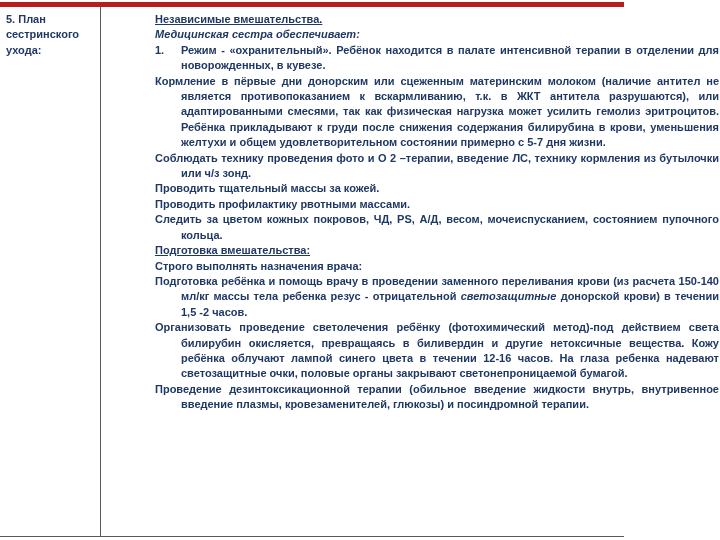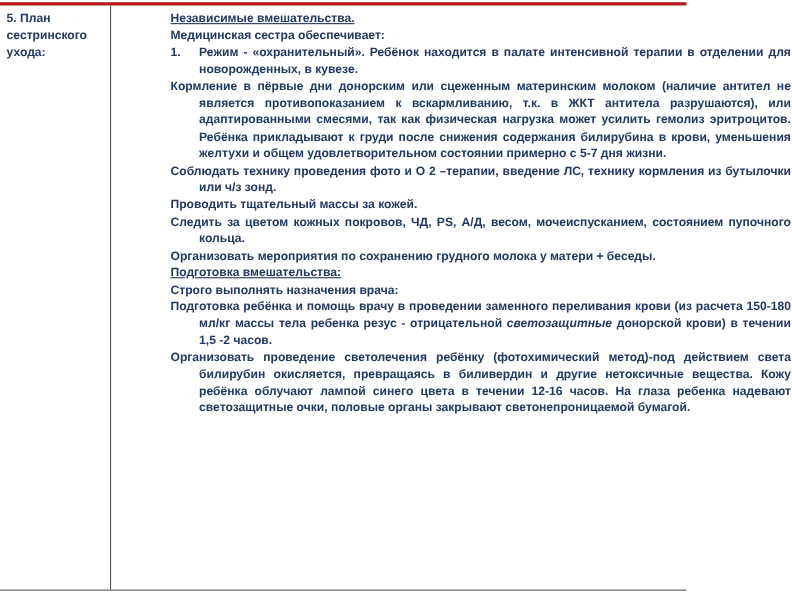--- a/index.html
+++ b/index.html
@@ -18,21 +18,21 @@
     color: #1f3864;
     font-size: 11px;
     line-height: 15.4px;
   }
   .table {
     position: absolute;
     top: 2px;
     left: 0;
     width: 624px;
     height: 535px;
-    border-top: 3px solid #b91c1c;
+    border-top: 5px solid #b91c1c;
     border-bottom: 1px solid #5a5a5a;
     box-sizing: border-box;
   }
   .cell {
     position: absolute;
     top: 0;
     bottom: 0;
     box-sizing: border-box;
   }
   .cell-left {
@@ -66,20 +66,21 @@
   }
   .para.numbered .num {
     position: absolute;
     left: 0;
     top: 0;
   }
   .para.underline {
     text-decoration: underline;
   }
   .para.italic {
+    font-style: italic;
   }
   .run-italic {
     font-style: italic;
   }
   .plan-label {
     text-align: left;
   }
 </style>
 </head>
 <body>
@@ -90,23 +91,24 @@
       <div class="plan-label">5. План сестринского ухода:</div>
     </div>
     <div class="cell cell-right">
       <div id="paragraphs">
           <div class="para underline"><span>Независимые вмешательства.</span></div>
           <div class="para italic"><span>Медицинская сестра обеспечивает:</span></div>
           <div class="para numbered"><span class="num">1.</span><span>Режим - «охранительный». Ребёнок находится в палате интенсивной терапии в отделении для новорожденных, в кувезе.</span></div>
           <div class="para hanging"><span>Кормление в пёрвые дни донорским или сцеженным материнским молоком (наличие антител не является противопоказанием к вскармливанию, т.к. в ЖКТ антитела разрушаются), или адаптированными смесями, так как физическая нагрузка может усилить гемолиз эритроцитов. Ребёнка прикладывают к груди после снижения содержания билирубина в крови, уменьшения желтухи и общем удовлетворительном состоянии примерно с 5-7 дня жизни.</span></div>
           <div class="para hanging"><span>Соблюдать технику проведения фото и О 2 –терапии, введение ЛС, технику кормления из бутылочки или ч/з зонд.</span></div>
           <div class="para hanging"><span>Проводить тщательный массы за кожей.</span></div>
+          <div class="para hanging"><span>Проводить профилактику рвотными массами.</span></div>
           <div class="para hanging"><span>Следить за цветом кожных покровов, ЧД, PS, А/Д, весом, мочеиспусканием, состоянием пупочного кольца.</span></div>
-          <div class="para hanging"><span>Организовать мероприятия по сохранению грудного молока у матери + беседы.</span></div>
           <div class="para underline"><span>Подготовка вмешательства:</span></div>
           <div class="para"><span>Строго выполнять назначения врача:</span></div>
-          <div class="para hanging"><span>Подготовка ребёнка и помощь врачу в проведении заменного переливания крови (из расчета 150-180 мл/кг массы тела ребенка резус - отрицательной </span><span class="run-italic">светозащитные</span><span> донорской крови) в течении 1,5 -2 часов.</span></div>
+          <div class="para hanging"><span>Подготовка ребёнка и помощь врачу в проведении заменного переливания крови (из расчета 150-140 мл/кг массы тела ребенка резус - отрицательной </span><span class="run-italic">светозащитные</span><span> донорской крови) в течении 1,5 -2 часов.</span></div>
           <div class="para hanging"><span>Организовать проведение светолечения ребёнку (фотохимический метод)-под действием света билирубин окисляется, превращаясь в биливердин и другие нетоксичные вещества. Кожу ребёнка облучают лампой синего цвета в течении 12-16 часов. На глаза ребенка надевают светозащитные очки, половые органы закрывают светонепроницаемой бумагой.</span></div>
+          <div class="para hanging"><span>Проведение дезинтоксикационной терапии (обильное введение жидкости внутрь, внутривенное введение плазмы, кровезаменителей, глюкозы) и посиндромной терапии.</span></div>
         </div>
     </div>
     <div class="cell cell-extra"></div>
   </div>
 </div>
 
 </body></html>

